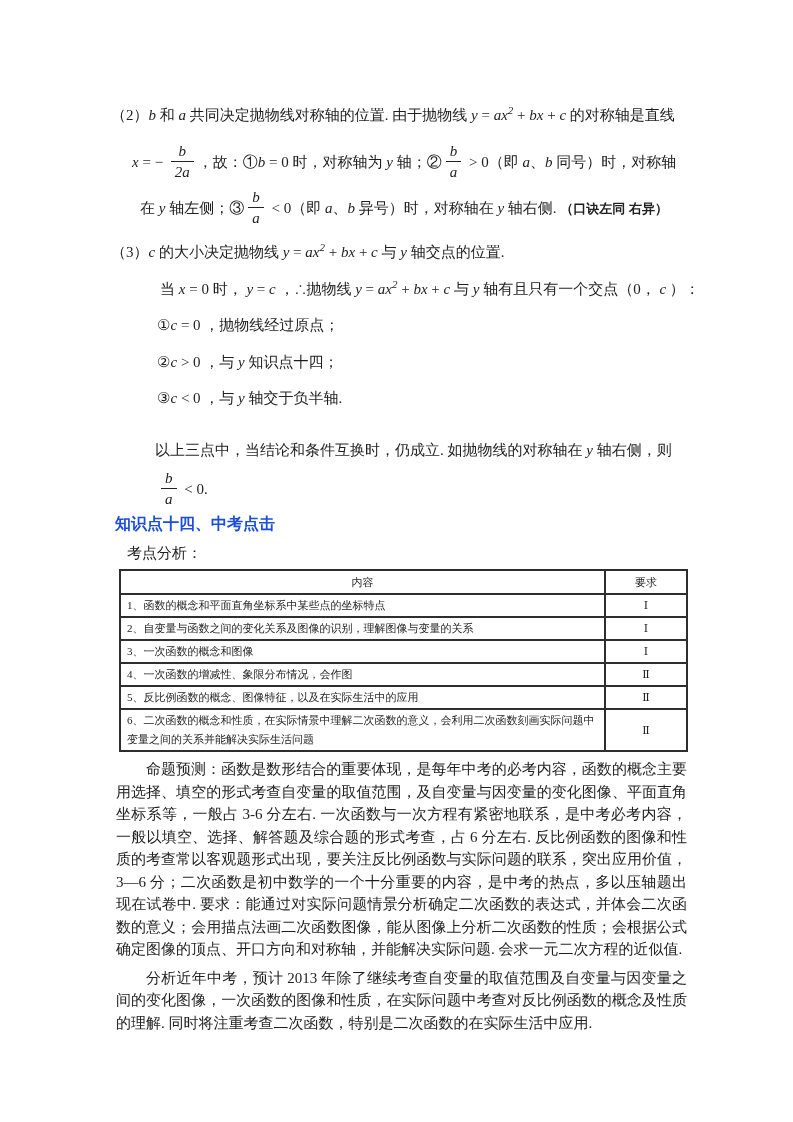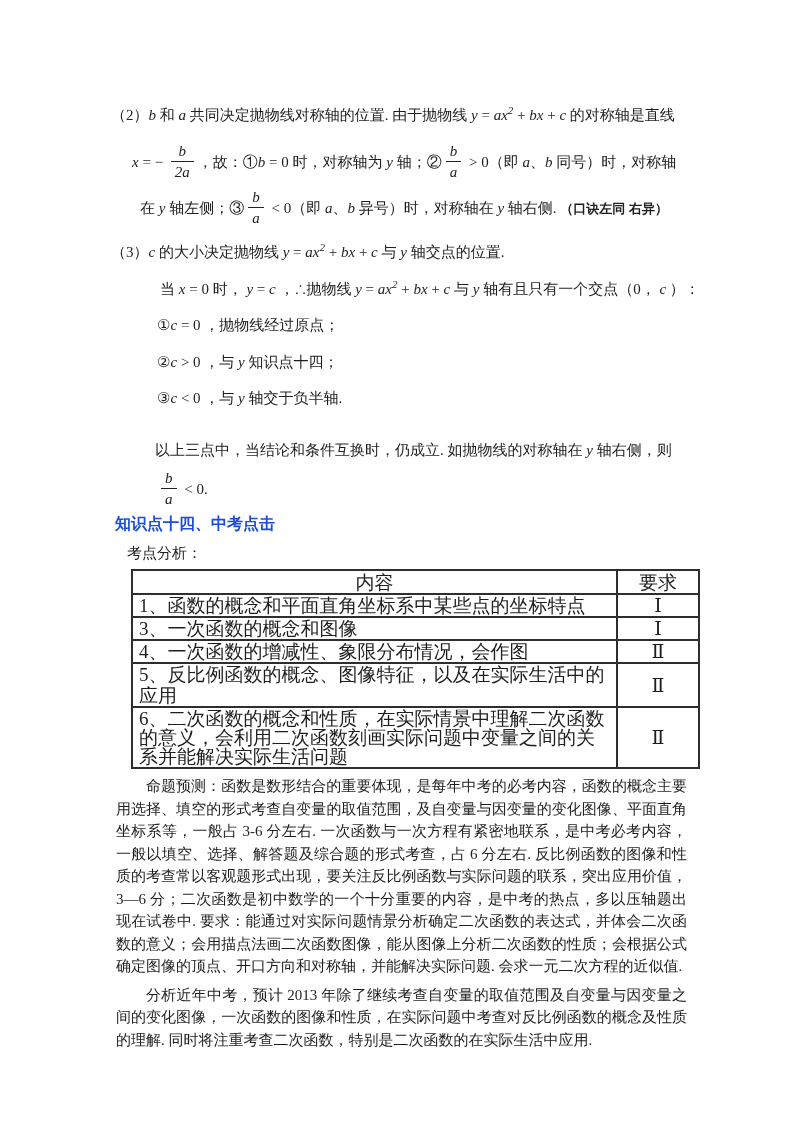--- a/index.html
+++ b/index.html
@@ -36,21 +36,21 @@
   .ind53{margin-left:53px;}
   
   .khead{
     font-weight:bold;margin:0 0 0 8px;font-size:16px;line-height:24px;
     font-family:"Liberation Sans","DejaVu Sans",sans-serif;color:#1d4ed8;
   }
   .sublabel{margin:5px 0 0 20px;line-height:24px;}
   
   .ktable{
     border-collapse:collapse;table-layout:fixed;
-    margin:4px 0 0 24px;width:567px;font-size:19px;border-radius:20px;
+    margin:4px 0 0 12px;width:567px;font-size:11px;border-radius:20px;
   }
   .ktable th,.ktable td{
     border:2px solid #2e2e2e;
     padding:0 6px;line-height:21px;font-weight:normal;
   }
   .ktable th{text-align:center;height:22px;}
   .ktable td.ccell{text-align:left;}
   .ktable td.rcell{text-align:center;}
   .ktable tr.tall td{line-height:19px;padding-top:1px;padding-bottom:1px;}
   
@@ -88,20 +88,24 @@
       <tbody>
           <tr>
         <th>内容</th>
         <th>要求</th>
       </tr>
       <tr>
         <td class="ccell">1、函数的概念和平面直角坐标系中某些点的坐标特点</td>
         <td class="rcell">Ⅰ</td>
       </tr>
       <tr>
+        <td class="ccell">2、自变量与函数之间的变化关系及图像的识别，理解图像与变量的关系</td>
+        <td class="rcell">Ⅰ</td>
+      </tr>
+      <tr>
         <td class="ccell">3、一次函数的概念和图像</td>
         <td class="rcell">Ⅰ</td>
       </tr>
       <tr>
         <td class="ccell">4、一次函数的增减性、象限分布情况，会作图</td>
         <td class="rcell">Ⅱ</td>
       </tr>
       <tr>
         <td class="ccell">5、反比例函数的概念、图像特征，以及在实际生活中的应用</td>
         <td class="rcell">Ⅱ</td>

